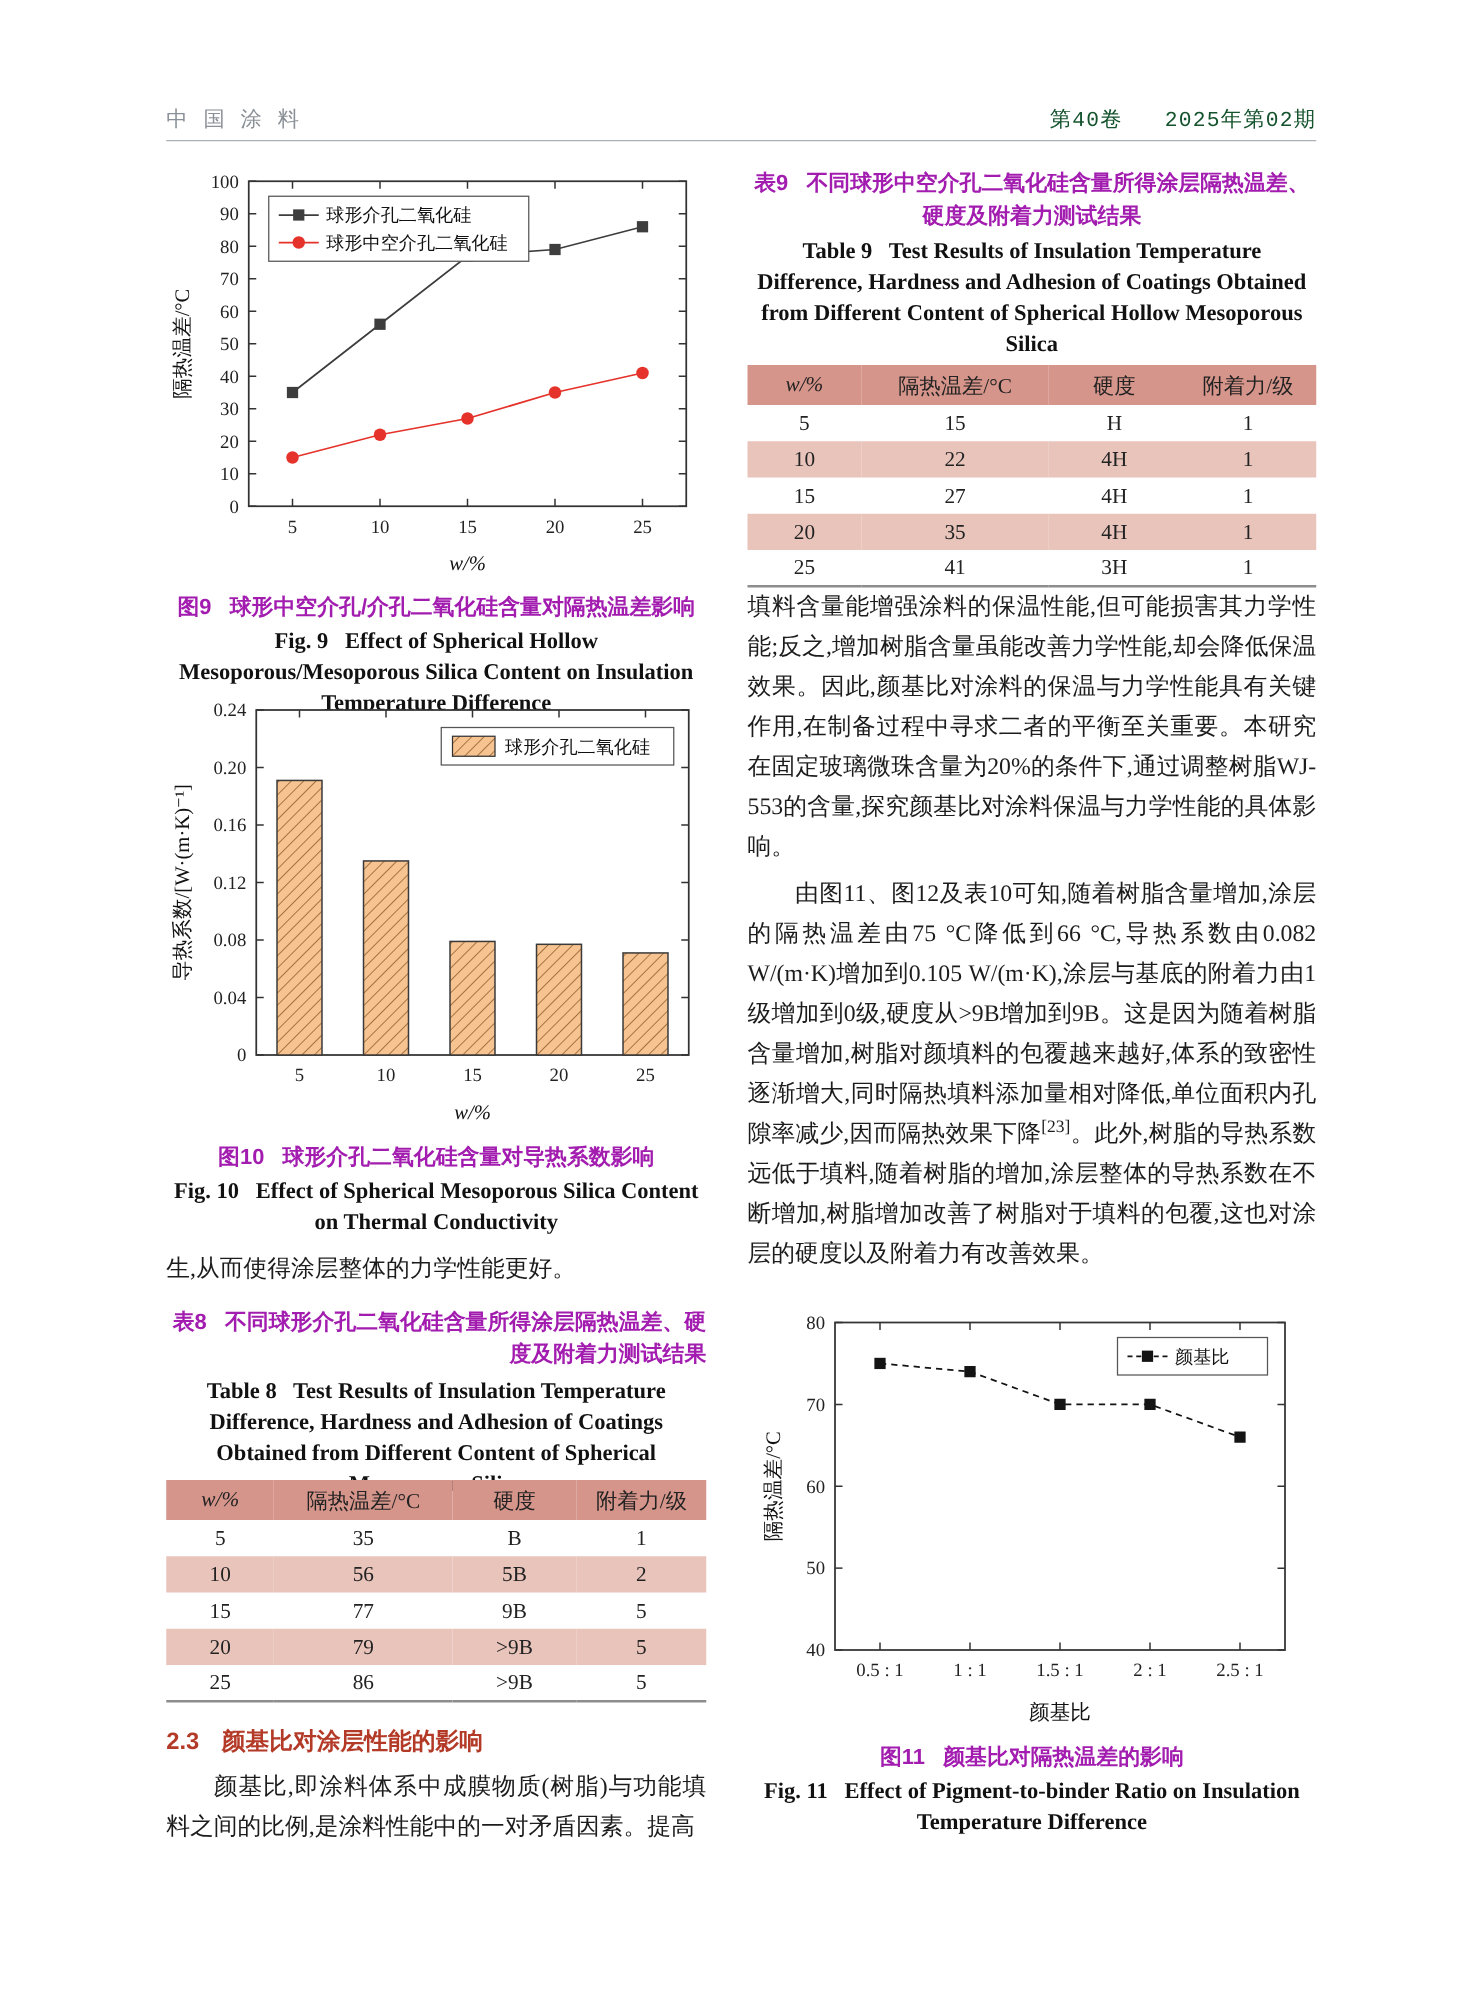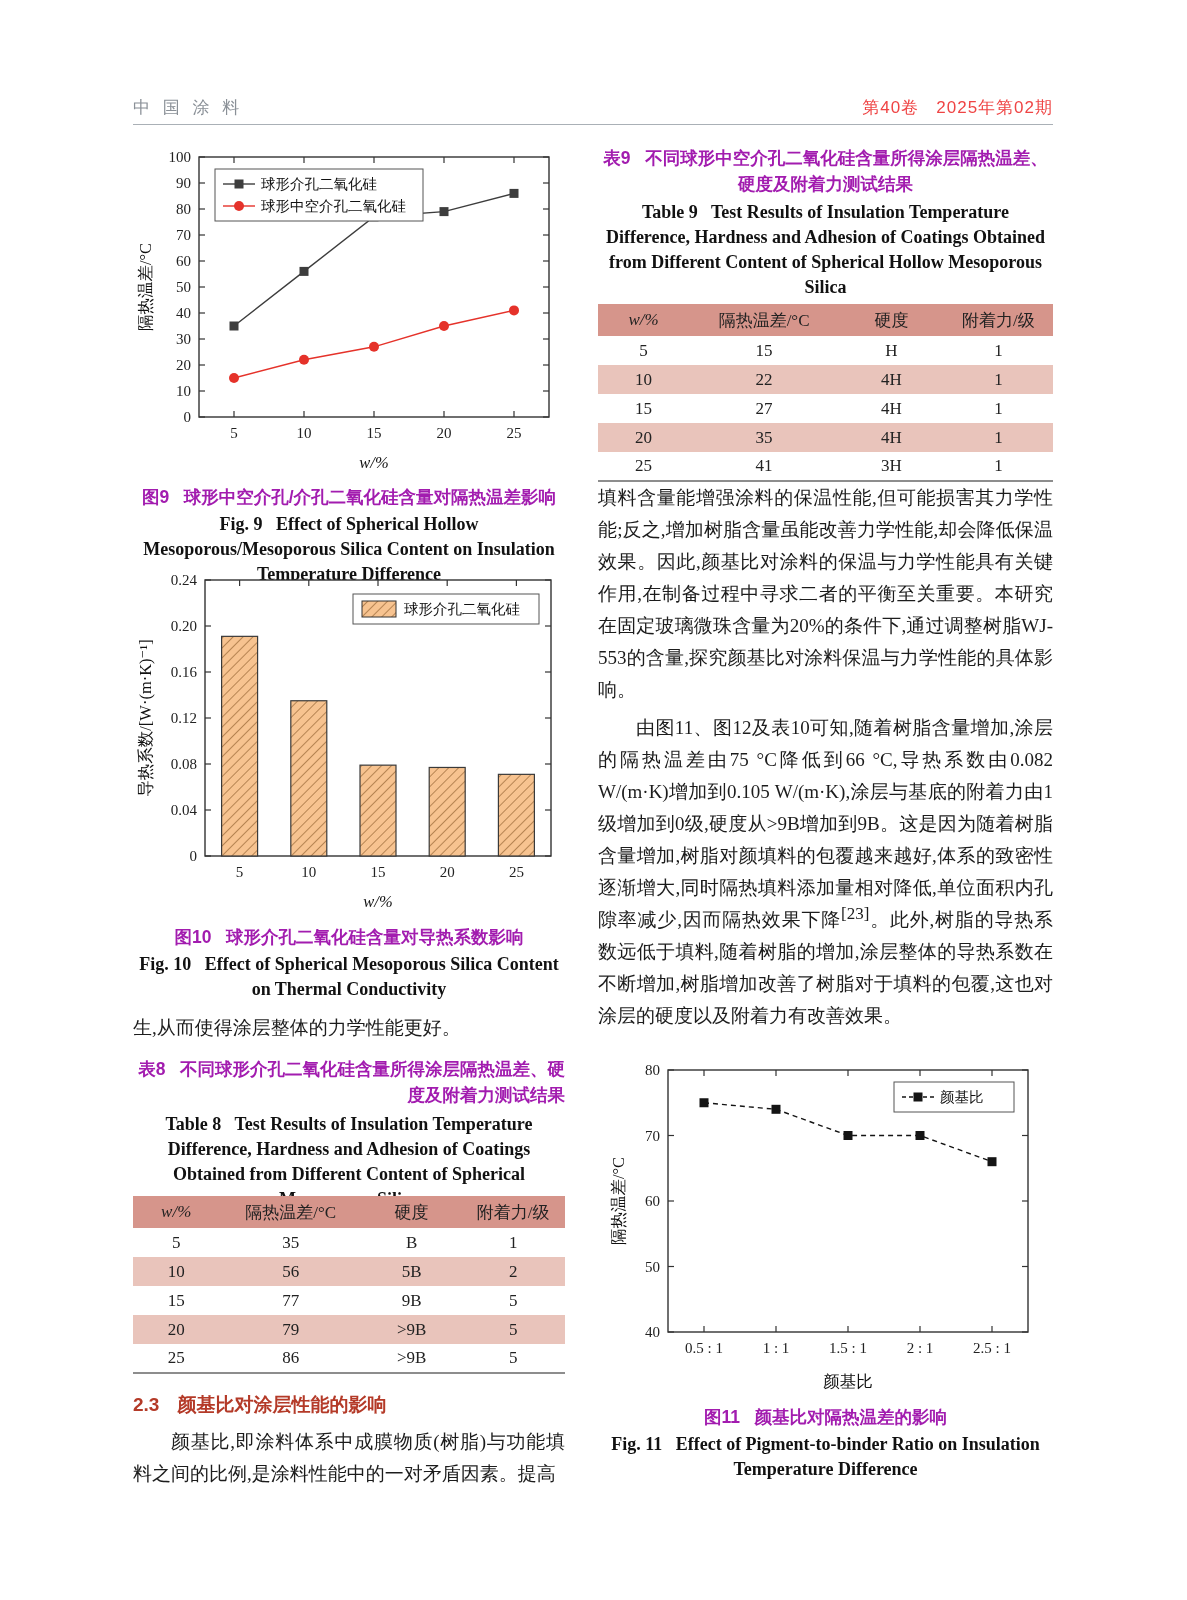--- a/index.html
+++ b/index.html
@@ -1,44 +1,44 @@
 <!DOCTYPE html>
 <html><head>
 <meta charset="utf-8">
 <style>
   * { margin:0; padding:0; box-sizing:border-box; }
   html,body { background:#ffffff; }
   .page {
     position:relative; width:1187px; height:1472px; background:#ffffff;
-    font-family:"Liberation Serif","DejaVu Serif",serif; color:#1c1c1c; overflow:hidden;margin-top:12px;
+    font-family:"Liberation Serif","DejaVu Serif",serif; color:#1c1c1c; overflow:hidden;
   }
   .abs { position:absolute; }
   .pre { white-space:pre-wrap; }
 
   
   .hdr-left { left:133px; top:84px; font-family:"Liberation Sans","DejaVu Sans",sans-serif;
     font-size:17px; letter-spacing:4px; color:#8a9097; }
-  .hdr-right { right:134px; top:84px; font-family:Liberation Sans, sans-serif;
-    font-size:17px; letter-spacing:1px; color:#ef4444; }
+  .hdr-right { right:134px; top:84px; font-family:Liberation Mono, monospace;
+    font-size:17px; letter-spacing:1px; color:#14532d; }
   .hdr-rule { left:133px; top:112px; width:920px; height:0;
     border-top:1.6px solid #aab0b6; }
 
   
   .colL { left:133px; width:432px; }
   .colR { left:598px; width:455px; }
 
   
   .cap-cn { text-align:center; font-family:"Liberation Sans","DejaVu Sans",sans-serif;
     font-weight:bold; font-size:17.5px; color:#a21caf; line-height:26px; }
   .cap-en { text-align:center; font-weight:bold; font-size:18px; line-height:25px; color:#111; }
 
   
   .zhtext { font-size:19px; line-height:32px; text-align:justify; color:#1c1c1c; }
   .indent { text-indent:2em; }
-  sup.ref { font-size:17px; vertical-align:super; line-height:0; }
+  sup.ref { font-size:14px; vertical-align:super; line-height:0; }
 
   
   table.dat { width:100%; border-collapse:collapse; font-size:17px; color:#222;
     border-bottom:2px solid #8d8d8d; table-layout:fixed; }
   table.dat th { background:#d6958b; font-weight:normal; height:32px; text-align:center;
     font-family:"Liberation Serif","DejaVu Serif",serif; }
   table.dat th:first-child { font-style:italic; }
   table.dat td { height:29px; text-align:center; }
   table.dat tbody tr:nth-child(even) { background:#e9c4bb; }
   table.dat col.c1 { width:20%; } table.dat col.c2 { width:33%; }

